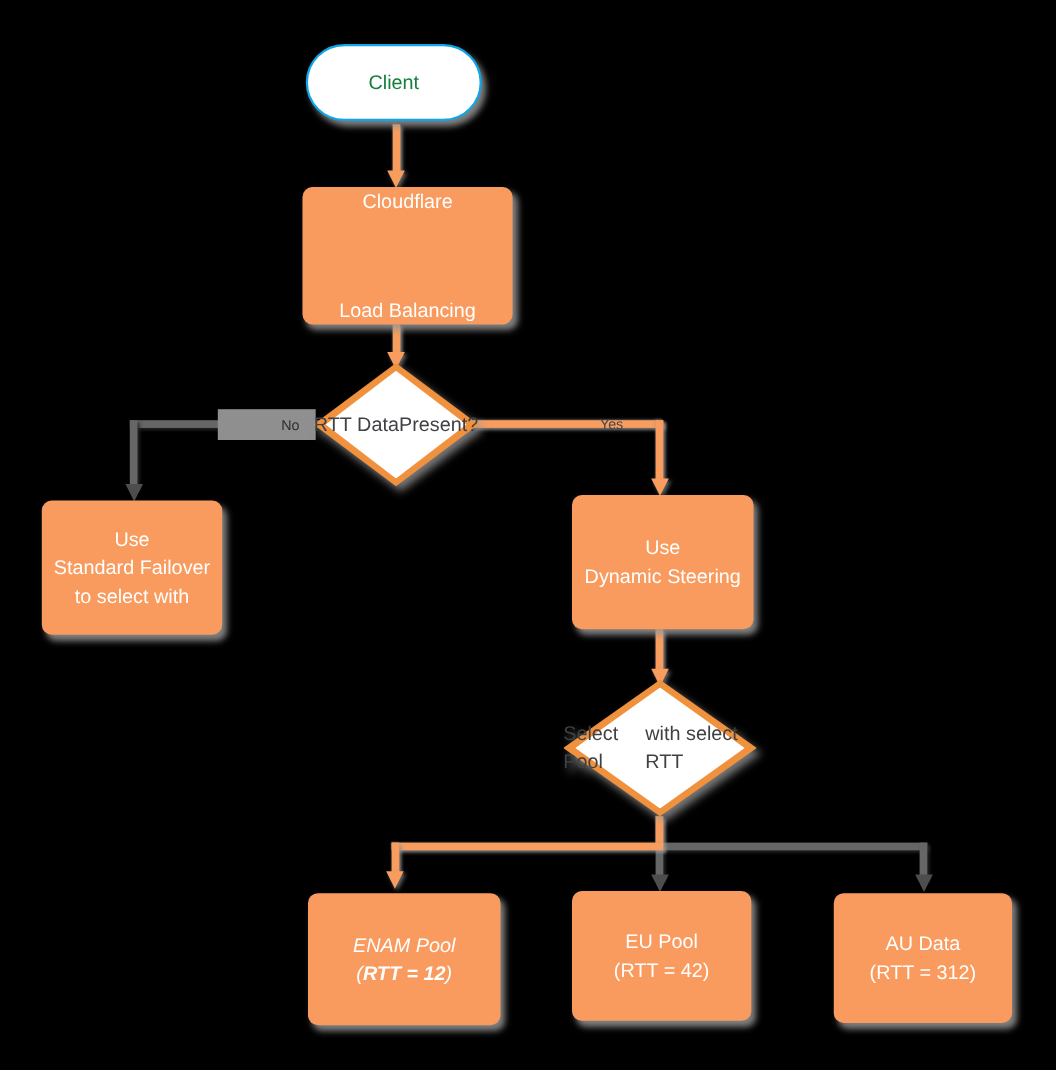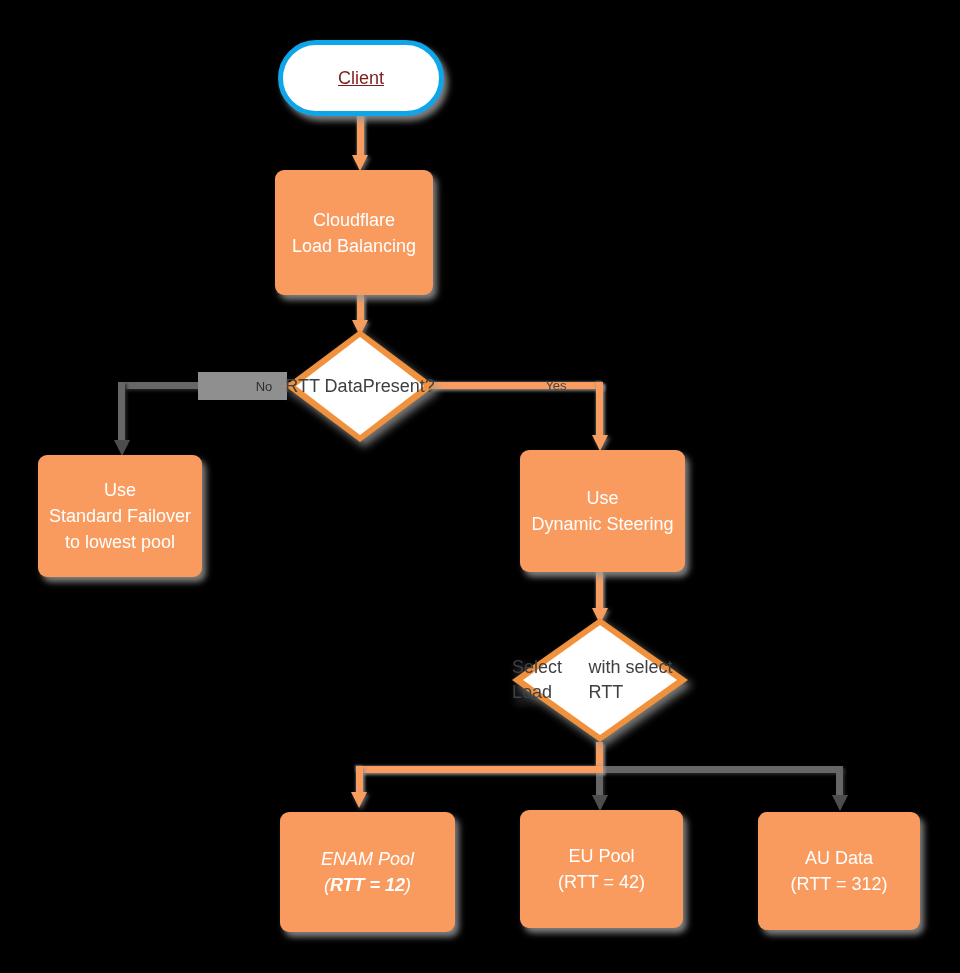--- a/index.html
+++ b/index.html
@@ -13,22 +13,22 @@
   .line.orange{background:#F89D5E;box-shadow:2px 2px 3px rgba(145,145,145,.85),-1px -1px 2px rgba(145,145,145,.45);}
   .line.gray{background:#666;box-shadow:2px 2px 3px rgba(40,40,40,.9);}
   .arrow{position:absolute;width:0;height:0;border-left:8px solid transparent;border-right:8px solid transparent;}
   .arrow.orange{border-top:16px solid #F89D5E;filter:drop-shadow(2px 2px 2px rgba(145,145,145,.7));}
   .arrow.dark{border-top:16px solid #4D4D4D;}
   
   .node{position:absolute;display:flex;flex-direction:column;align-items:center;justify-content:center;
         text-align:center;font-size:18px;line-height:26px;}
   .orange-rect{background:#F99B5E;border-radius:9px;color:#fff;
         box-shadow:4px 5px 6px rgba(150,150,150,.85);}
-  .stadium{background:#fff;border:5px solid #0ea5e9;border-radius:42px;color:#7f1d1d;
-        box-shadow:4px 5px 6px rgba(150,150,150,.85);text-decoration:underline;}
+  .stadium{background:#fff;border:2px solid #0ea5e9;border-radius:42px;color:#15803d;
+        box-shadow:4px 5px 6px rgba(150,150,150,.85);}
   .diamond{position:absolute;filter:drop-shadow(4px 5px 4px rgba(150,150,150,.8));}
   .d-outer{position:absolute;inset:0;background:#F0913E;clip-path:polygon(50% 0,100% 50%,50% 100%,0 50%);}
   .d-inner{position:absolute;left:11px;right:11px;top:7px;bottom:7px;background:#fff;
         clip-path:polygon(50% 0,100% 50%,50% 100%,0 50%);}
   .d-text{position:absolute;inset:0;display:flex;flex-direction:row;align-items:center;justify-content:center;
         color:#3F4044;font-size:18px;line-height:25px;}
   
   .edge-label{position:absolute;display:flex;align-items:center;justify-content:center;font-size:13px;padding-left:43px;}
   .edge-label.boxed{background:#8F8F8F;color:#2E2E2E;}
   .edge-label.plain{color:#46464B;}
@@ -69,50 +69,50 @@
   <span>No</span>
 </div>
 <div class="edge-label plain" style="left:491px;top:372px;width:44px;height:27px;text-align:right;">
   <span>Yes</span>
 </div>
 
 <div class="node stadium" style="left:278px;top:40px;width:156px;height:66px;">
   <span>Client</span>
 </div>
 
-<div class="node orange-rect" style="left:275px;top:170px;width:158px;height:125px;">
+<div class="node orange-rect" style="left:275px;top:170px;width:191px;height:125px;justify-content:space-between;">
   <span>Cloudflare</span>
   <span>Load Balancing</span>
 </div>
 
 <div class="diamond" style="left:285px;top:330px;width:150px;height:112px;">
   <div class="d-outer"></div>
   <div class="d-inner"></div>
   <div class="d-text">
     <span>RTT Data</span>
     <span>Present?</span>
   </div>
 </div>
 
 <div class="node orange-rect" style="left:38px;top:455px;width:164px;height:122px;">
   <span>Use</span>
   <span>Standard Failover</span>
-  <span>to lowest pool</span>
+  <span>to select with</span>
 </div>
 
 <div class="node orange-rect" style="left:520px;top:450px;width:165px;height:122px;">
   <span>Use</span>
   <span>Dynamic Steering</span>
 </div>
 
 <div class="diamond" style="left:512px;top:618px;width:176px;height:124px;">
   <div class="d-outer"></div>
   <div class="d-inner"></div>
   <div class="d-text">
-    <span>Select Load</span>
+    <span>Select Pool</span>
     <span>with select RTT</span>
   </div>
 </div>
 
 <div class="node orange-rect" style="left:280px;top:812px;width:175px;height:120px;font-style:italic;">
   <span>ENAM Pool</span>
   <span>
     <span>(</span><span style="font-weight: bold;">RTT = 12</span><span>)</span>
   </span>
 </div>

